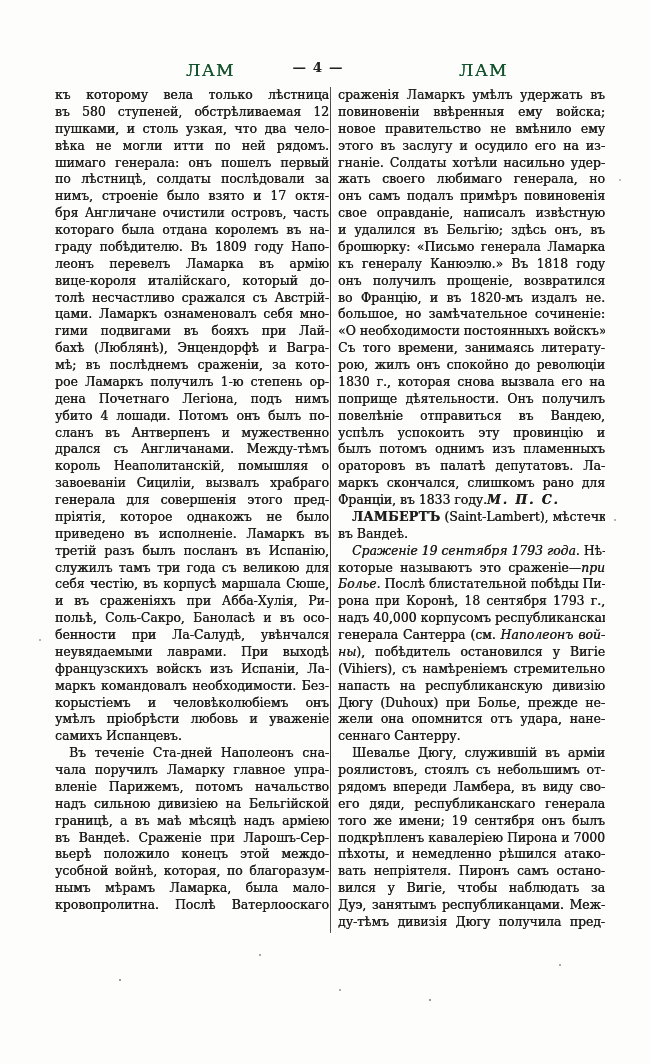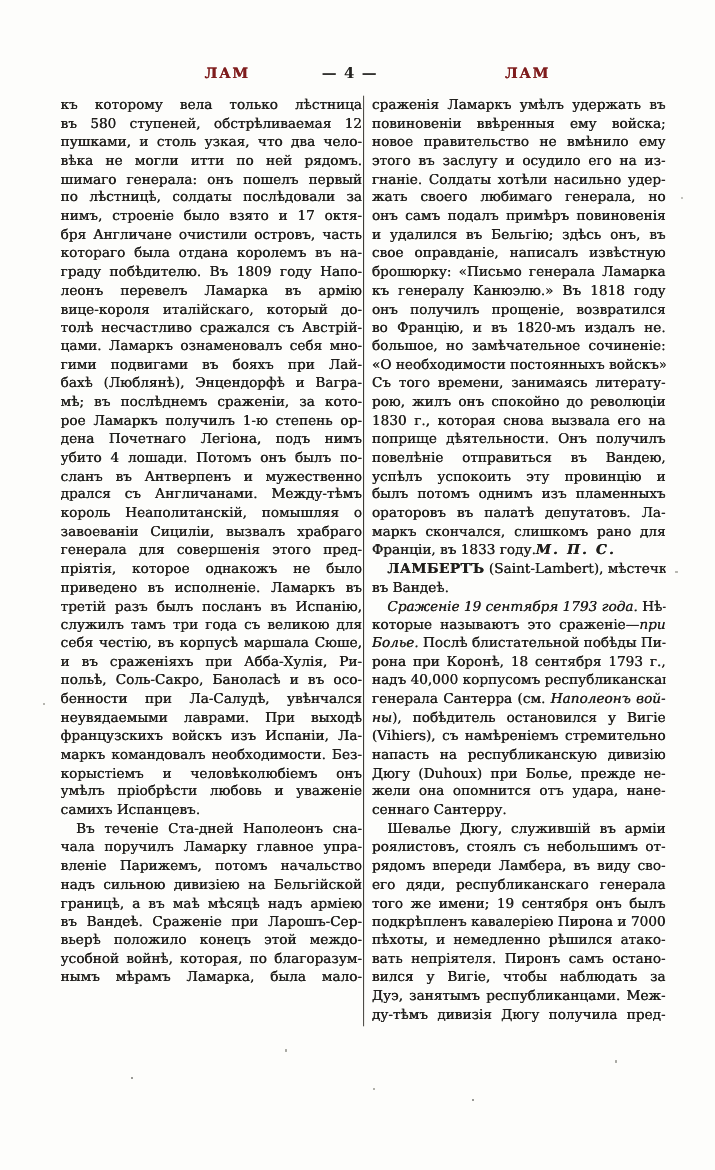--- a/index.html
+++ b/index.html
@@ -13,22 +13,22 @@
       radial-gradient(circle 1px at 560px 965px,#a8a8a2 0,#a8a8a2 1px,transparent 1.2px),
       radial-gradient(circle 1px at 340px 990px,#b0b0aa 0,#b0b0aa 1px,transparent 1.2px),
       radial-gradient(circle 1px at 75px 300px,#c2c2bc 0,#c2c2bc 1px,transparent 1.2px),
       radial-gradient(circle 1px at 620px 180px,#c2c2bc 0,#c2c2bc 1px,transparent 1.2px),
       radial-gradient(circle 1px at 615px 520px,#b5b5af 0,#b5b5af 1px,transparent 1.2px),
       radial-gradient(circle 1px at 40px 640px,#b5b5af 0,#b5b5af 1px,transparent 1.2px);
     font-family:"DejaVu Serif", serif;
     color:#1d1c1a;
   }
   .runhead{
-    position:absolute;top:60px;font-size:13px;font-weight:bold;
-    letter-spacing:1.5px;color:#7f1d1d;text-shadow:0.3px 0 0 currentColor;
+    position:absolute;top:60px;font-size:17px;font-weight:normal;
+    letter-spacing:1.5px;color:#14532d;text-shadow:0.3px 0 0 currentColor;
   }
   .runhead.left{left:186px;}
   .runhead.right{left:459px;}
   .pagenum{
     position:absolute;top:59px;left:288px;width:60px;text-align:center;
     font-size:13.5px;font-weight:bold;color:#23221f;letter-spacing:1px;
   }
   .divider{
     position:absolute;left:330px;top:87px;width:1px;height:846px;
     background:linear-gradient(#55534e,#3c3a36 8%,#3c3a36 92%,#55534e);
@@ -105,31 +105,32 @@
       <div class="line end"><span>самихъ Испанцевъ.</span></div>
       <div class="line indent"><span>Въ теченіе Ста-дней Наполеонъ сна-</span></div>
       <div class="line"><span>чала поручилъ Ламарку главное упра-</span></div>
       <div class="line"><span>вленіе Парижемъ, потомъ начальство</span></div>
       <div class="line"><span>надъ сильною дивизіею на Бельгійской</span></div>
       <div class="line"><span>границѣ, а въ маѣ мѣсяцѣ надъ арміею</span></div>
       <div class="line"><span>въ Вандеѣ. Сраженіе при Ларошъ-Сер-</span></div>
       <div class="line"><span>вьерѣ положило конецъ этой междо-</span></div>
       <div class="line"><span>усобной войнѣ, которая, по благоразум-</span></div>
       <div class="line"><span>нымъ мѣрамъ Ламарка, была мало-</span></div>
+      <div class="line"><span>кровопролитна. Послѣ Ватерлооскаго</span></div>
     </div>
   <div class="col colR" id="col-right">
       <div class="line"><span>сраженія Ламаркъ умѣлъ удержать въ</span></div>
       <div class="line"><span>повиновеніи ввѣренныя ему войска;</span></div>
       <div class="line"><span>новое правительство не вмѣнило ему</span></div>
       <div class="line"><span>этого въ заслугу и осудило его на из-</span></div>
       <div class="line"><span>гнаніе. Солдаты хотѣли насильно удер-</span></div>
       <div class="line"><span>жать своего любимаго генерала, но</span></div>
       <div class="line"><span>онъ самъ подалъ примѣръ повиновенія</span></div>
+      <div class="line"><span>свое оправданіе, написалъ извѣстную</span></div>
       <div class="line"><span>и удалился въ Бельгію; здѣсь онъ, въ</span></div>
-      <div class="line"><span>свое оправданіе, написалъ извѣстную</span></div>
       <div class="line"><span>брошюрку: «Письмо генерала Ламарка</span></div>
       <div class="line"><span>къ генералу Канюэлю.» Въ 1818 году</span></div>
       <div class="line"><span>онъ получилъ прощеніе, возвратился</span></div>
       <div class="line"><span>во Францію, и въ 1820-мъ издалъ не.</span></div>
       <div class="line"><span>большое, но замѣчательное сочиненіе:</span></div>
       <div class="line"><span>«О необходимости постоянныхъ войскъ».</span></div>
       <div class="line"><span>Съ того времени, занимаясь литерату-</span></div>
       <div class="line"><span>рою, жилъ онъ спокойно до революціи</span></div>
       <div class="line"><span>1830 г., которая снова вызвала его на</span></div>
       <div class="line"><span>поприще дѣятельности. Онъ получилъ</span></div>

